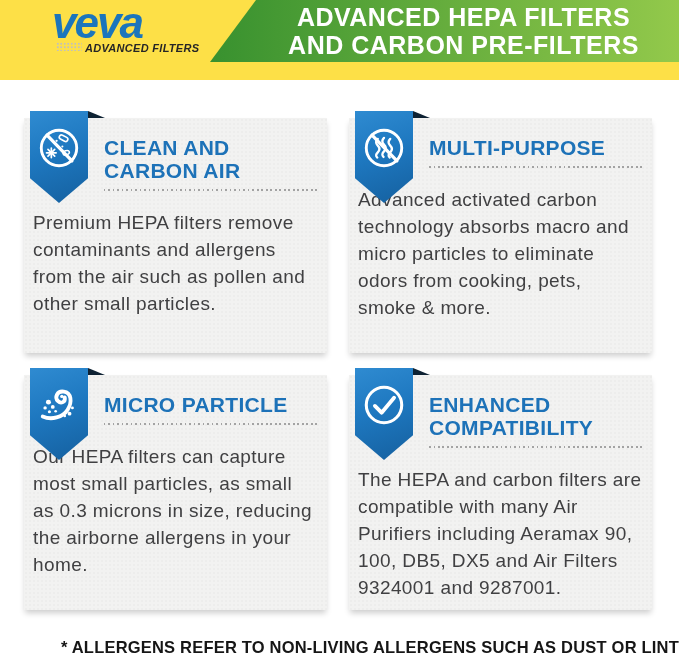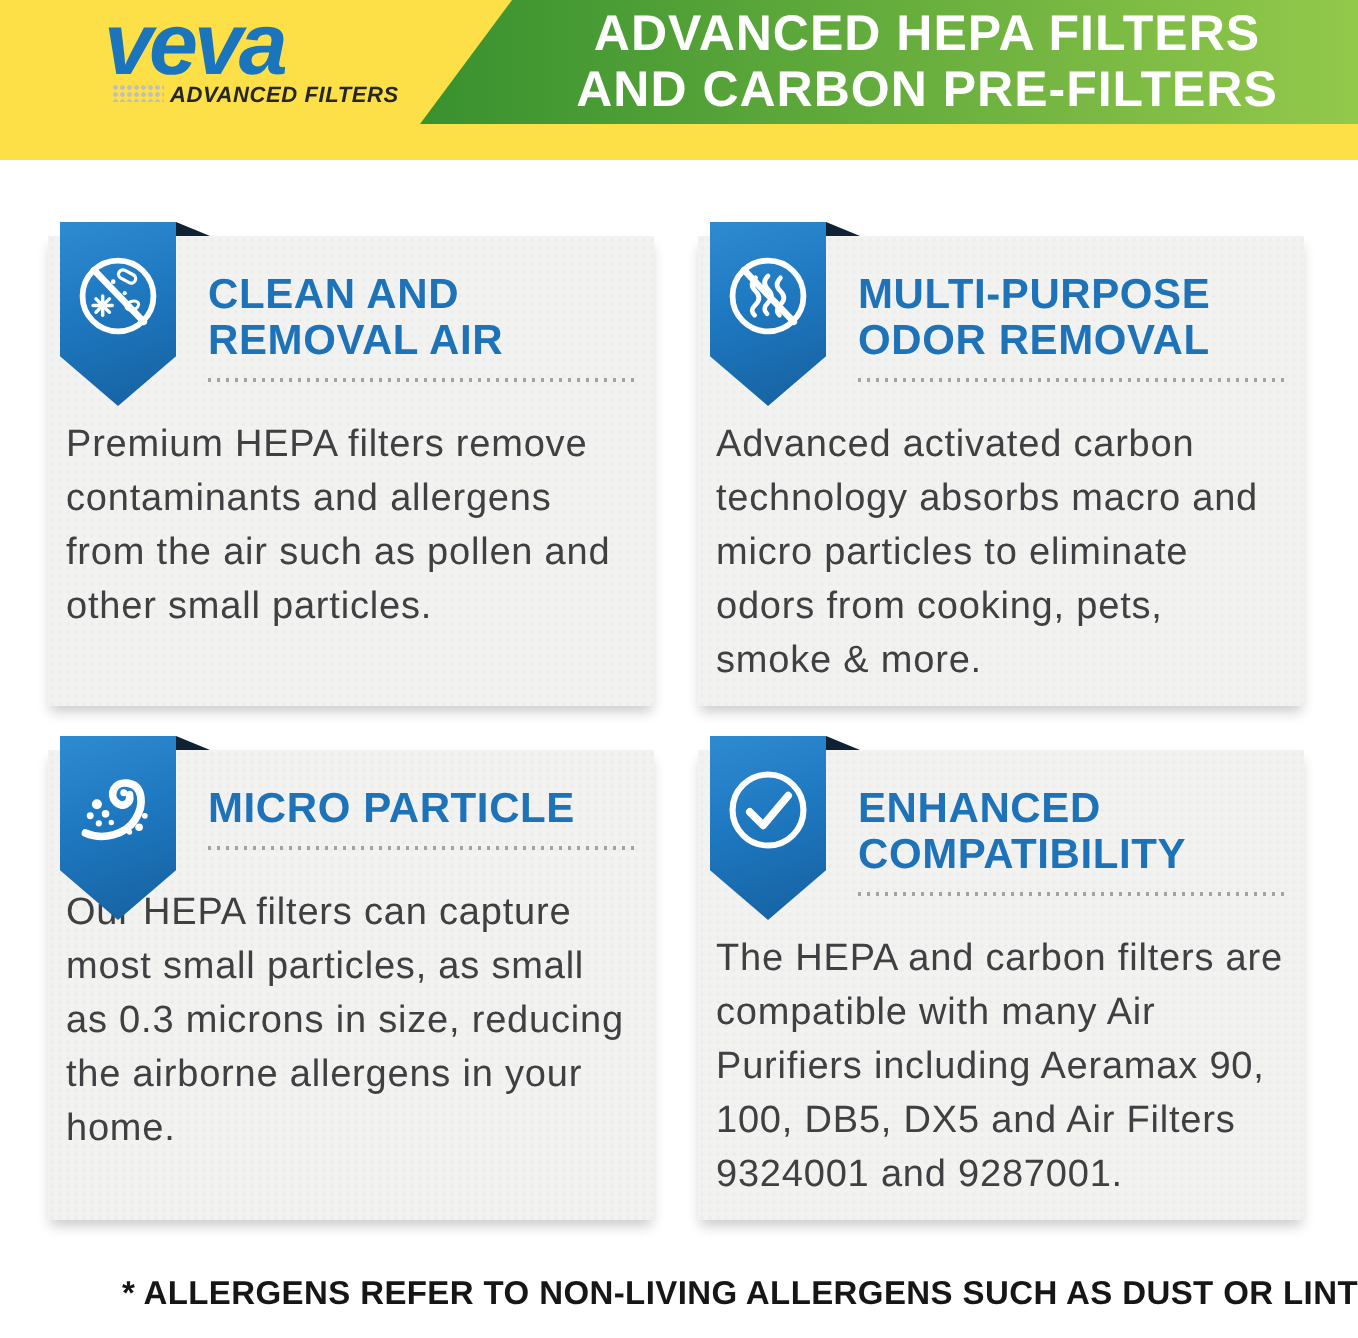--- a/index.html
+++ b/index.html
@@ -121,21 +121,21 @@
             <circle cx="21.5" cy="16.5" r="1.2" fill="#ffffff" stroke="none"></circle>
             <circle cx="27.5" cy="22.5" r="1.1" fill="#ffffff" stroke="none"></circle>
             <circle cx="24" cy="24" r="18.5" stroke-width="3"></circle>
             <line x1="11.5" y1="10.5" x2="37.5" y2="37.5" stroke-width="3.4"></line>
           </g>
         </svg>
       </div>
       <span class="fold"></span>
       <h2 class="card-title">
         <div>CLEAN AND</div>
-        <div>REMOVAL AIR</div>
+        <div>CARBON AIR</div>
       </h2>
       <div class="title-rule"></div>
       <p class="card-body">Premium HEPA filters remove contaminants and allergens from the air such as pollen and other small particles.</p>
     </section>
 
     <section class="card">
       <div class="ribbon">
         <svg viewBox="0 0 48 48">
           <g stroke="#ffffff" fill="none" stroke-linecap="round">
             <g stroke-width="2.4">
@@ -144,21 +144,20 @@
               <path d="M30.5,14.5 q-3.5,3.5 0,7 q3.5,3.5 0,7 q-3.2,3.2 -0.5,5.5"></path>
             </g>
             <circle cx="24" cy="24" r="18.5" stroke-width="3"></circle>
             <line x1="11.5" y1="10.5" x2="37.5" y2="37.5" stroke-width="3.4"></line>
           </g>
         </svg>
       </div>
       <span class="fold"></span>
       <h2 class="card-title">
         <div>MULTI-PURPOSE</div>
-        <div>ODOR REMOVAL</div>
       </h2>
       <div class="title-rule"></div>
       <p class="card-body">Advanced activated carbon technology absorbs macro and micro particles to eliminate odors from cooking, pets, smoke &amp; more.</p>
     </section>
 
     <section class="card">
       <div class="ribbon">
         <svg viewBox="0 0 48 48">
           <path d="M7,36 C16,40 28,37 33,29 C38,21 37,11 29,10 C22,9 19,16 23,20 C26,23 31,21 30,16" fill="none" stroke="#ffffff" stroke-width="4" stroke-linecap="round"></path>
           <g fill="#ffffff">

